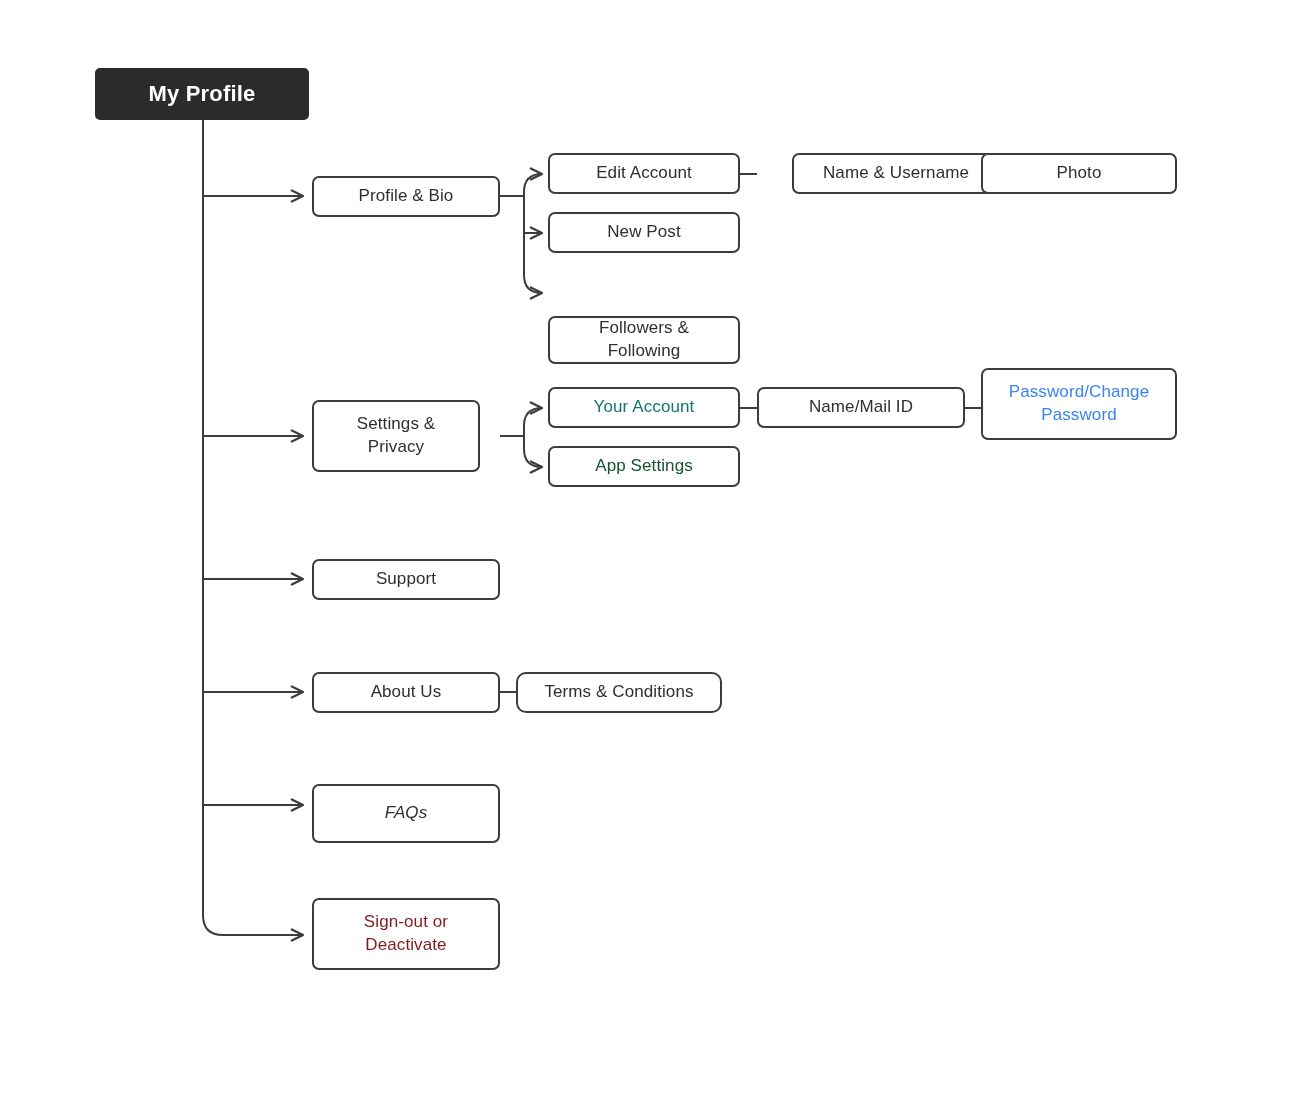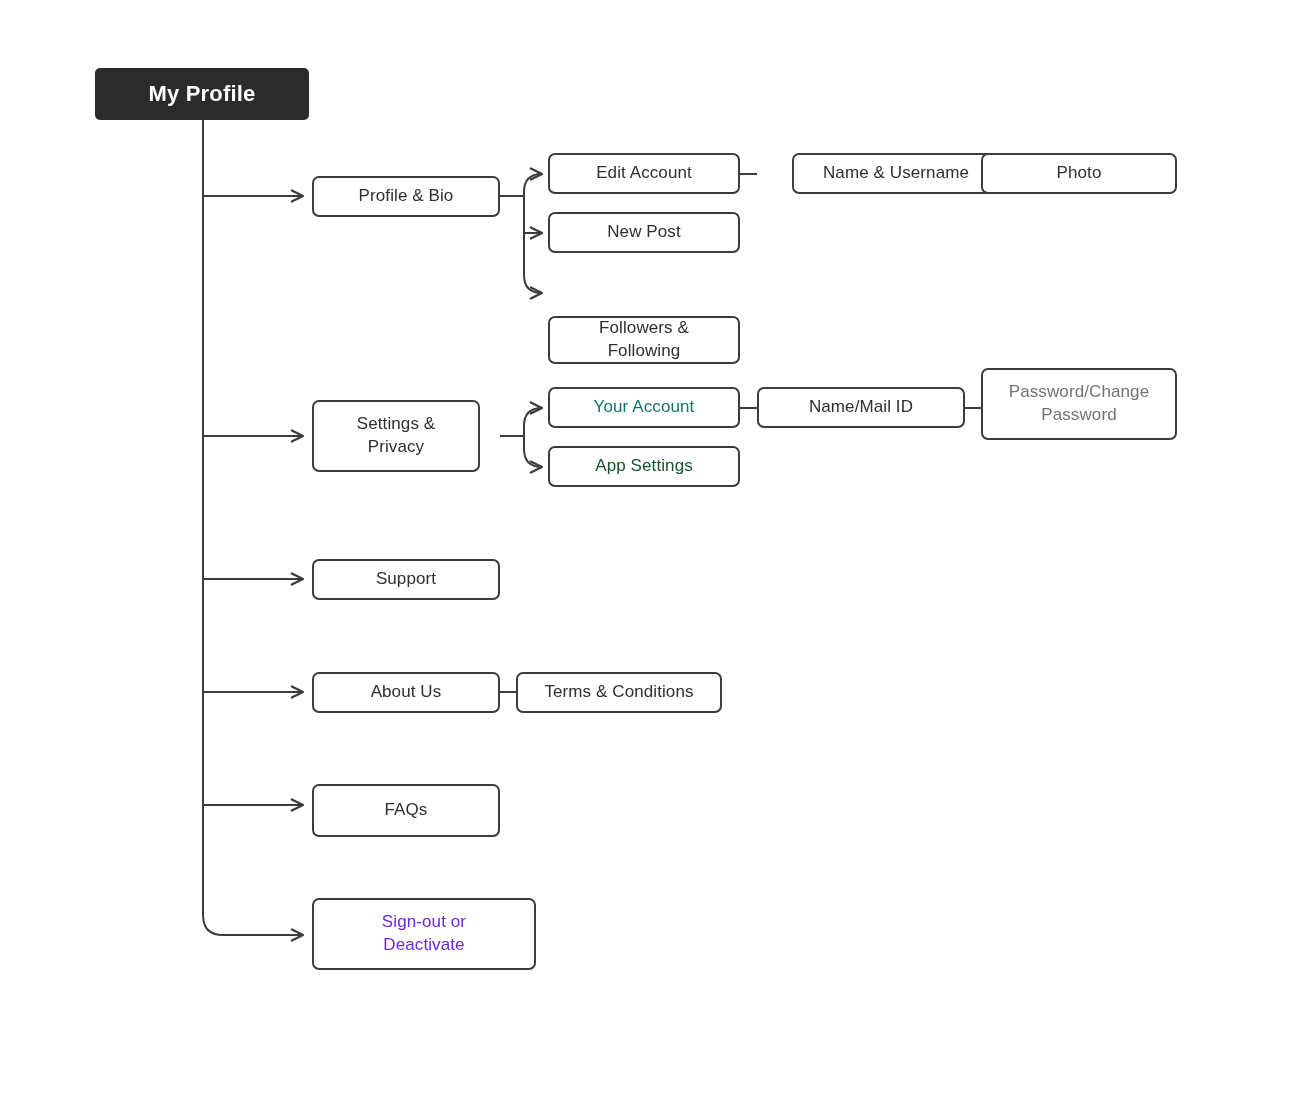--- a/index.html
+++ b/index.html
@@ -132,43 +132,43 @@
   </div>
 
   <div class="node" style="left: 548px; top: 387px; width: 192px; height: 41px; background: rgb(255, 255, 255); border-color: rgb(60, 60, 60); color: #0f766e;">
     <span class="label">Your Account</span>
   </div>
 
   <div class="node" style="left: 757px; top: 387px; width: 208px; height: 41px; background: rgb(255, 255, 255); border-color: rgb(60, 60, 60); color: rgb(47, 47, 47);">
     <span class="label">Name/Mail ID</span>
   </div>
 
-  <div class="node" style="left: 981px; top: 368px; width: 196px; height: 72px; background: rgb(255, 255, 255); border-color: rgb(60, 60, 60); color: #737373;">
+  <div class="node" style="left: 981px; top: 368px; width: 196px; height: 72px; background: rgb(255, 255, 255); border-color: rgb(60, 60, 60); color: #3b82f6;">
     <span class="label">Password/Change
 Password</span>
   </div>
 
   <div class="node" style="left: 548px; top: 446px; width: 192px; height: 41px; background: rgb(255, 255, 255); border-color: rgb(60, 60, 60); color: #14532d;">
     <span class="label">App Settings</span>
   </div>
 
   <div class="node" style="left: 312px; top: 559px; width: 188px; height: 41px; background: rgb(255, 255, 255); border-color: rgb(60, 60, 60); color: rgb(47, 47, 47);">
     <span class="label">Support</span>
   </div>
 
   <div class="node" style="left: 312px; top: 672px; width: 188px; height: 41px; background: rgb(255, 255, 255); border-color: rgb(60, 60, 60); color: rgb(47, 47, 47);">
     <span class="label">About Us</span>
   </div>
 
-  <div class="node" style="left: 516px; top: 672px; width: 206px; height: 41px; background: rgb(255, 255, 255); border-color: rgb(60, 60, 60); color: rgb(47, 47, 47);">
+  <div class="node" style="left: 516px; top: 672px; width: 206px; height: 41px; background: rgb(255, 255, 255); border-color: rgb(60, 60, 60); color: rgb(47, 47, 47); border-radius: 10px;">
     <span class="label">Terms &amp; Conditions</span>
   </div>
 
-  <div class="node" style="left: 312px; top: 784px; width: 188px; height: 53px; background: rgb(255, 255, 255); border-color: rgb(60, 60, 60); color: rgb(47, 47, 47);">
+  <div class="node" style="left: 312px; top: 784px; width: 188px; height: 59px; background: rgb(255, 255, 255); border-color: rgb(60, 60, 60); color: rgb(47, 47, 47); font-style: italic;">
     <span class="label">FAQs</span>
   </div>
 
-  <div class="node" style="left: 312px; top: 898px; width: 224px; height: 72px; background: rgb(255, 255, 255); border-color: rgb(60, 60, 60); color: #6d28d9;">
+  <div class="node" style="left: 312px; top: 898px; width: 188px; height: 72px; background: rgb(255, 255, 255); border-color: rgb(60, 60, 60); color: #7f1d1d;">
     <span class="label">Sign-out or
 Deactivate</span>
   </div>
 
 </div>
 
 </body></html>

